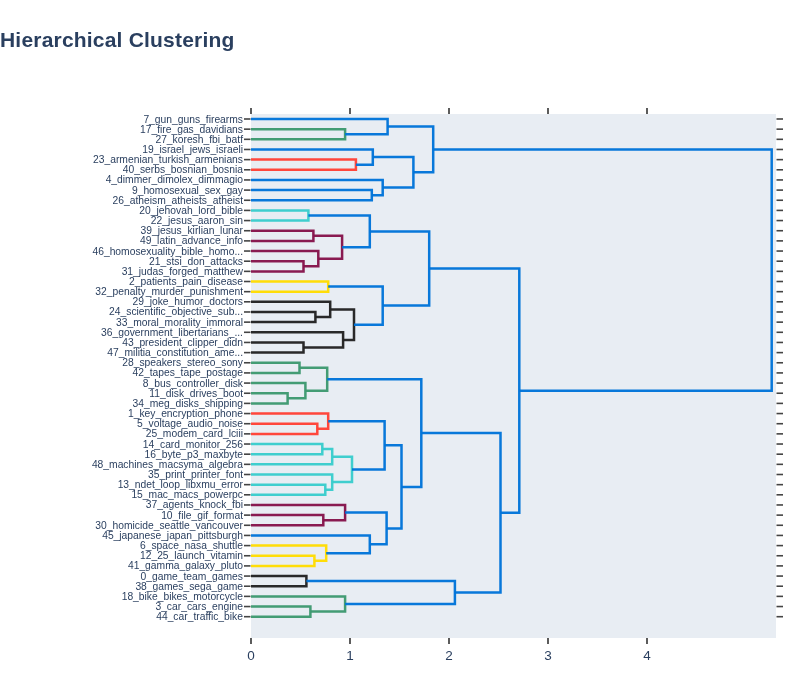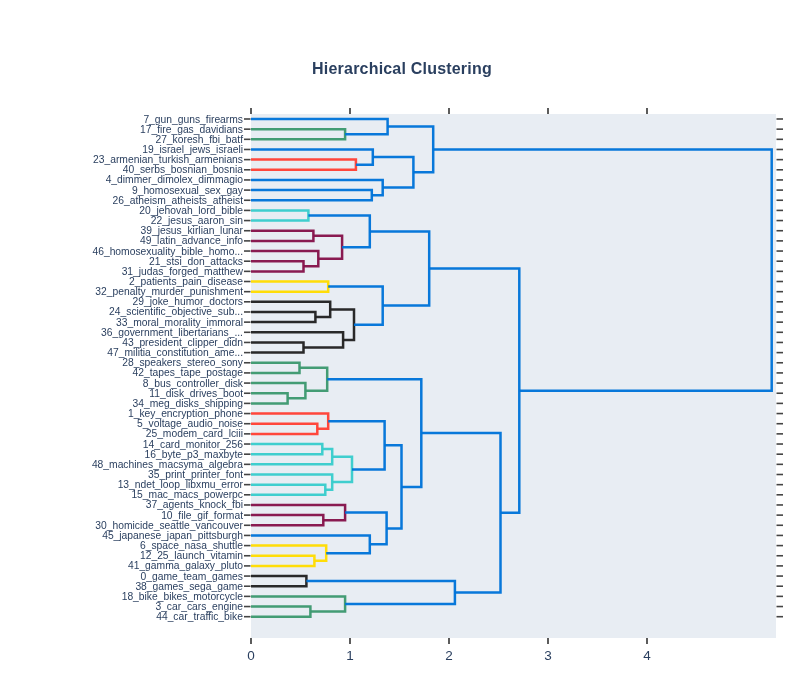--- a/index.html
+++ b/index.html
@@ -1,18 +1,18 @@
 <!DOCTYPE html>
 <html><head>
 <meta charset="utf-8">
 <style>
   html,body{margin:0;padding:0;background:#ffffff;font-family:"Liberation Sans",sans-serif;}
   #frame{position:relative;width:804px;height:681px;background:#ffffff;overflow:hidden;}
-  #chart-title{position:absolute;top:28px;left:0;width:804px;text-align:center;
-    font-size:16px;font-weight:bold;color:#2a3f5f;letter-spacing:0.2px;margin-top:32px;}
+  #chart-title{position:absolute;top:28px;left:0;width:804px;text-align:left;
+    font-size:21px;font-weight:bold;color:#2a3f5f;letter-spacing:0.2px;}
   svg text{font-family:"Liberation Sans",sans-serif;}
 </style>
 </head>
 <body>
 
 <div id="frame">
   <div id="chart-title">Hierarchical Clustering</div>
   <svg id="plot" width="804" height="681" viewBox="0 0 804 681" style="position:absolute;top:0;left:0;">
       <rect x="251" y="114" width="525" height="524" fill="#e8edf3"></rect>
       <path d="M 251.0 129.2 L 345.1 129.2 L 345.1 139.3 L 251.0 139.3" fill="none" stroke="#3D9970" stroke-width="2.5" stroke-linejoin="miter" stroke-linecap="butt" opacity="0.97"></path>

